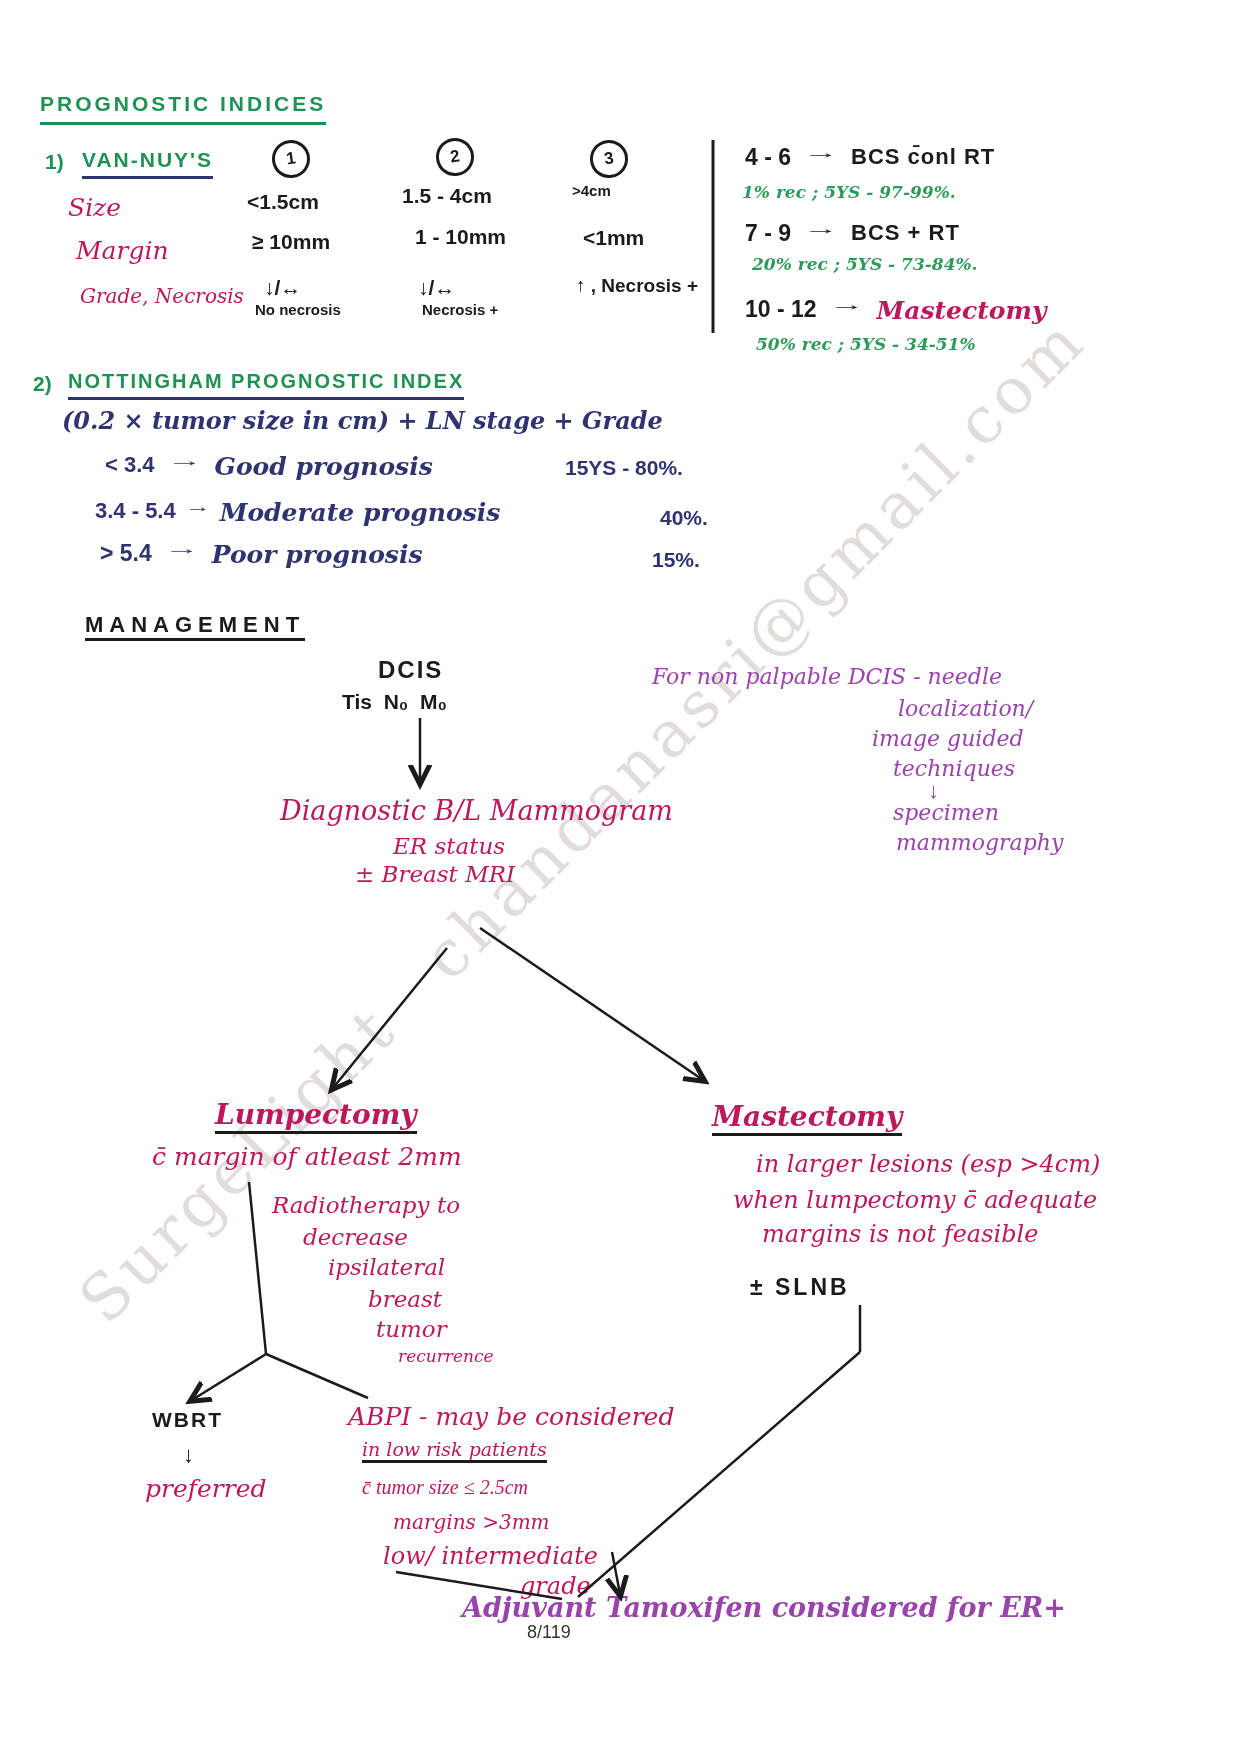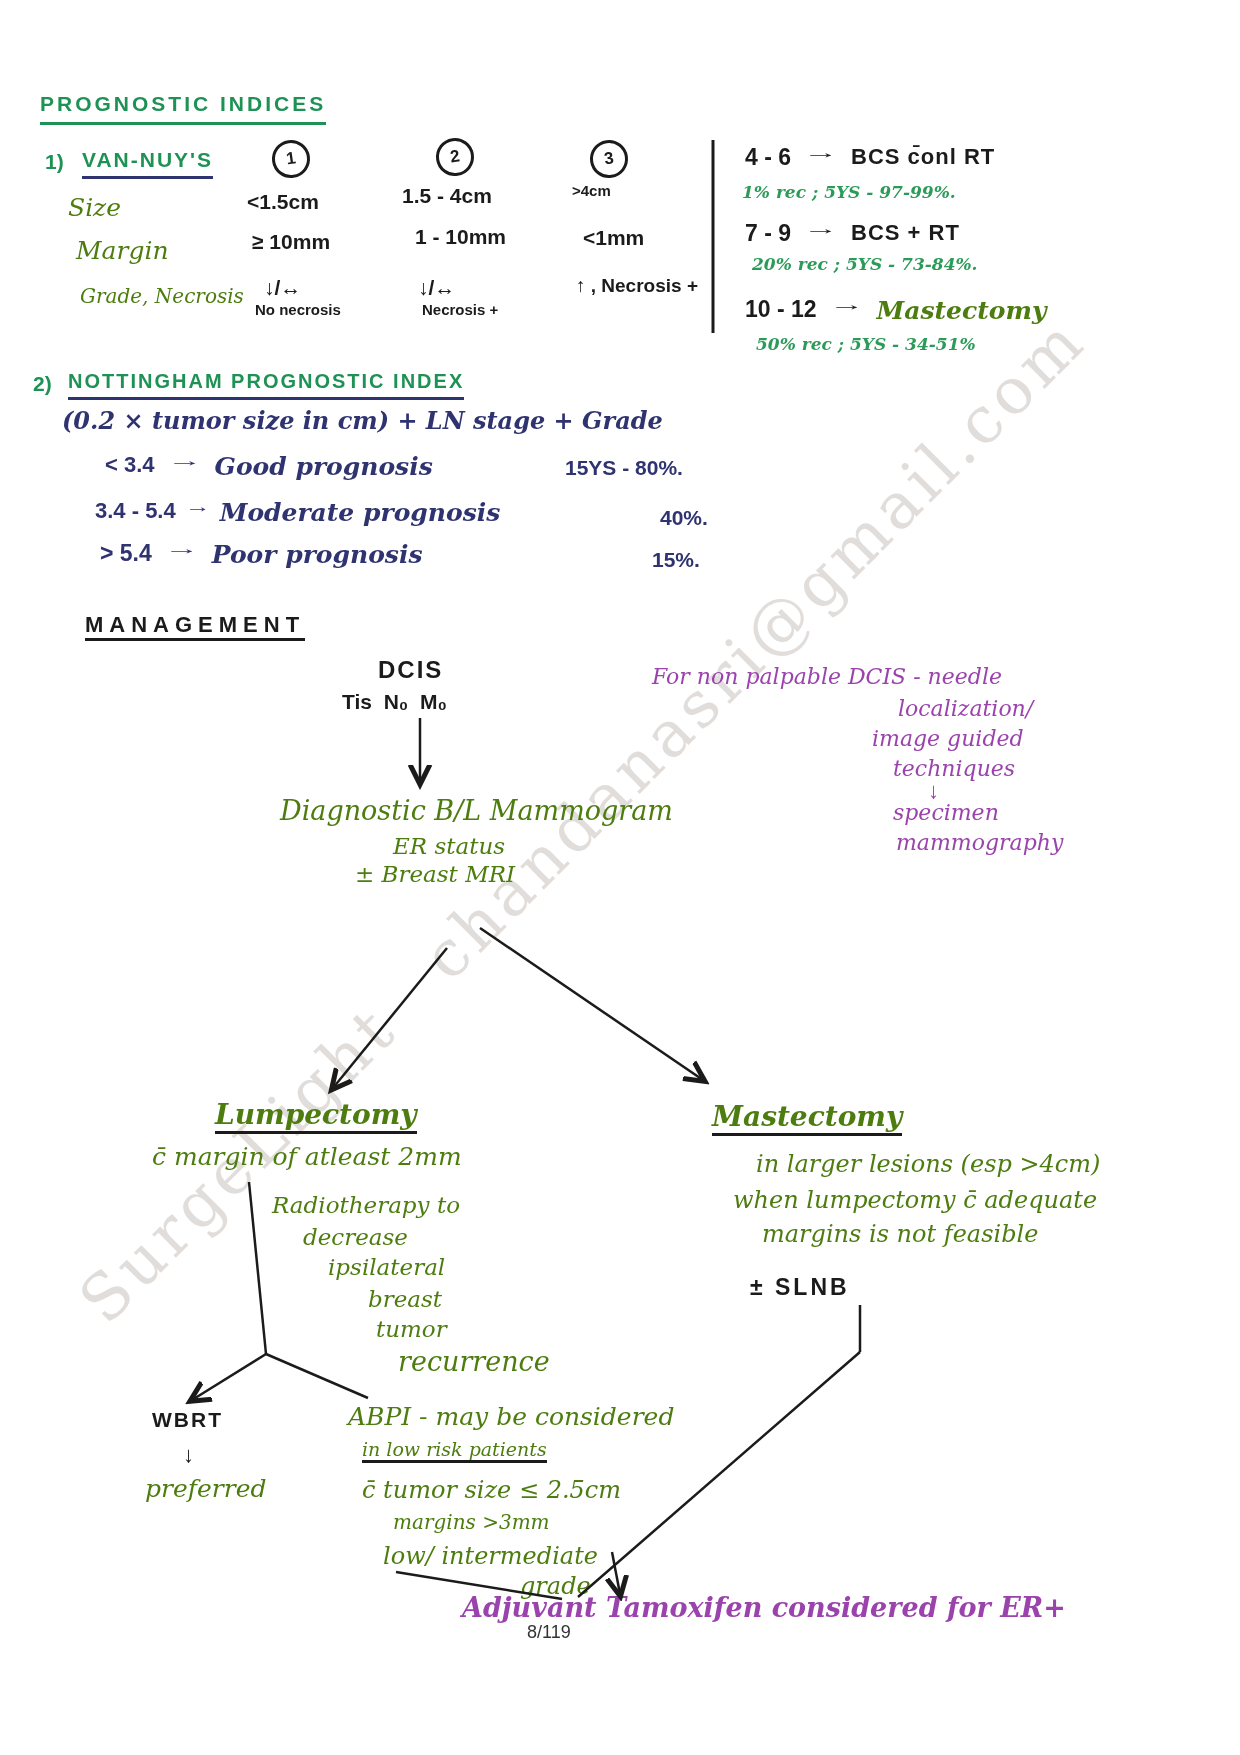--- a/index.html
+++ b/index.html
@@ -3,21 +3,21 @@
 <meta charset="utf-8">
 <style>
   html,body{margin:0;padding:0;}
   body{
     width:1240px;height:1755px;position:relative;background:#ffffff;overflow:hidden;
     font-family:"Liberation Sans",sans-serif;
   }
   .abs{position:absolute;white-space:nowrap;}
   
   .print{font-family:"Liberation Sans",sans-serif;font-weight:700;color:#1b1b1b;}
-  .hand{font-family:"DejaVu Serif",serif;font-style:italic;color:#4d7c0f;}
+  .hand{font-family:"DejaVu Serif",serif;font-style:italic;color:#be185d;}
   .green{color:#1e9254;}
   .navy{color:#2f3370;}
   .purple{color:#9b43ad;}
   .gnote{font-family:"DejaVu Serif",serif;font-style:italic;font-weight:700;color:#2c9a58;font-size:17px;}
   
   .ul-green{border-bottom:3px solid #1e9254;padding-bottom:6px;}
   .ul-navy{border-bottom:3px solid #2f3370;padding-bottom:4px;}
   .ul-ink{border-bottom:3px solid #1b1b1b;}
   
   .arr{display:inline-block;transform:scaleX(2.2);margin:0 22px;font-weight:700;}
@@ -137,29 +137,29 @@
 <span class="abs hand purple" style="left:896px;top:830px;font-size:22px;">mammography</span>
 
 <span class="abs hand ul-ink" style="left:215px;top:1098px;font-size:28px;font-weight:700;">Lumpectomy</span>
 <span class="abs hand" style="left:152px;top:1142px;font-size:25px;">c̄ margin of atleast 2mm</span>
 
 <span class="abs hand" style="left:272px;top:1192px;font-size:23px;">Radiotherapy to</span>
 <span class="abs hand" style="left:303px;top:1224px;font-size:23px;">decrease</span>
 <span class="abs hand" style="left:328px;top:1254px;font-size:23px;">ipsilateral</span>
 <span class="abs hand" style="left:368px;top:1286px;font-size:23px;">breast</span>
 <span class="abs hand" style="left:376px;top:1316px;font-size:23px;">tumor</span>
-<span class="abs hand" style="left:398px;top:1346px;font-size:27px;font-style:italic;">recurrence</span>
+<span class="abs hand" style="left:398px;top:1346px;font-size:17px;font-style:italic;">recurrence</span>
 
 <span class="abs print" style="left:152px;top:1408px;font-size:21px;letter-spacing:2px;">WBRT</span>
 <span class="abs print" style="left:183px;top:1442px;font-size:22px;">↓</span>
 <span class="abs hand" style="left:145px;top:1474px;font-size:25px;">preferred</span>
 
 <span class="abs hand" style="left:348px;top:1402px;font-size:25px;">ABPI - may be considered</span>
 <span class="abs hand ul-ink" style="left:362px;top:1438px;font-size:19px;padding-bottom:0;">in low risk patients</span>
-<span class="abs hand" style="left:362px;top:1476px;font-size:24px;">c̄ tumor size ≤ 2.5cm</span>
+<span class="abs hand" style="left:362px;top:1476px;font-size:20px;font-family:Liberation Serif, serif;">c̄ tumor size ≤ 2.5cm</span>
 <span class="abs hand" style="left:393px;top:1510px;font-size:20px;">margins &gt;3mm</span>
 <span class="abs hand" style="left:383px;top:1542px;font-size:24px;">low/ intermediate</span>
 <span class="abs hand" style="left:520px;top:1572px;font-size:24px;">grade</span>
 
 <span class="abs hand ul-ink" style="left:712px;top:1100px;font-size:28px;font-weight:700;">Mastectomy</span>
 <span class="abs hand" style="left:756px;top:1150px;font-size:24px;">in larger lesions (esp &gt;4cm)</span>
 <span class="abs hand" style="left:733px;top:1186px;font-size:24px;">when lumpectomy c̄ adequate</span>
 <span class="abs hand" style="left:762px;top:1220px;font-size:24px;">margins is not feasible</span>
 <span class="abs print" style="left:750px;top:1274px;font-size:23px;letter-spacing:3px;">± SLNB</span>
 

